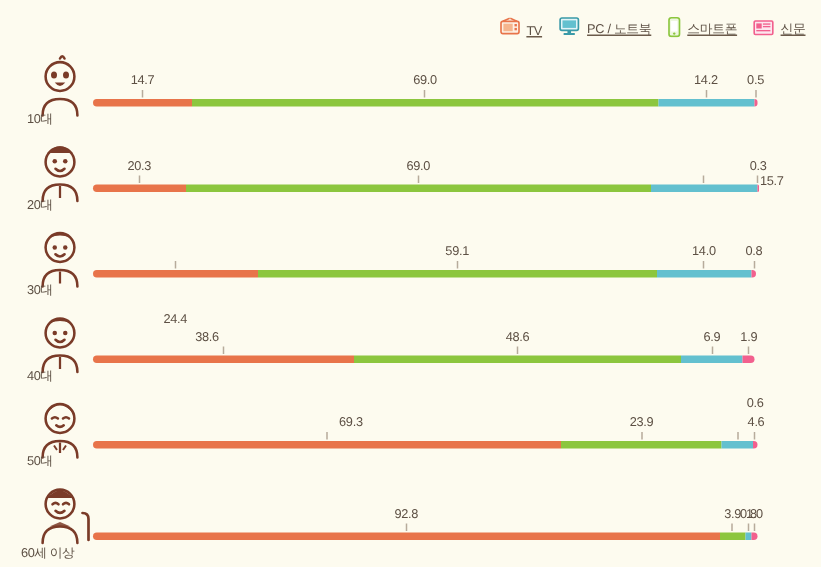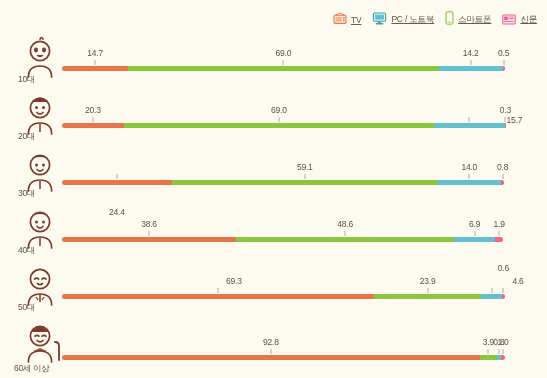--- a/index.html
+++ b/index.html
@@ -205,21 +205,21 @@
             <path d="M10.4 45 q0 -11 11.6 -11 q11.6 0 11.6 11" stroke="#7a3b28" stroke-width="1.7" fill="none" stroke-linecap="round"></path>
             <path d="M12.8 15 q9.2 -11 18.4 0 q-2 -4 -9.2 -4 q-7.2 0 -9.2 4 z" fill="#7a3b28"></path>
             <circle cx="18.5" cy="19" r="1.5" fill="#7a3b28"></circle>
             <circle cx="25.5" cy="19" r="1.5" fill="#7a3b28"></circle>
             <path d="M19 23.5 q3 3 6 0" stroke="#7a3b28" stroke-width="1.7" fill="none" stroke-linecap="round"></path>
             <path d="M22 35 l0 8" stroke="#7a3b28" stroke-width="1.5" fill="none"></path>
           </svg>
         </div>
         <div class="age-label">40대</div>
         <div class="tick" style="left: 148.85px; top: 30px;"></div>
-        <div class="vlabel" style="left: 149px; top: 18px;">38.6</div>
+        <div class="vlabel" style="left: 138px; top: 18px;">38.6</div>
         <div class="tick" style="left: 345.05px; top: 30px;"></div>
         <div class="vlabel" style="left: 345.05px; top: 18px;">48.6</div>
         <div class="tick" style="left: 474.65px; top: 30px;"></div>
         <div class="vlabel" style="left: 474.65px; top: 18px;">6.9</div>
         <div class="tick" style="left: 499.175px; top: 30px;"></div>
         <div class="vlabel" style="left: 499.175px; top: 18px;">1.9</div>
         <div class="bar">
           <div class="seg s0" style="width: 173.7px; background: rgb(232, 116, 74);"></div>
           <div class="seg s1" style="width: 218.7px; background: rgb(140, 198, 62);"></div>
           <div class="seg s2" style="width: 40.5px; background: rgb(99, 192, 207);"></div>
@@ -238,21 +238,21 @@
             <path d="M22 35 l0 7" stroke="#7a3b28" stroke-width="1.5" fill="none"></path>
             <path d="M18 37 l2 3 M26 37 l-2 3" stroke="#7a3b28" stroke-width="1.3" fill="none"></path>
           </svg>
         </div>
         <div class="age-label">50대</div>
         <div class="tick" style="left: 217.925px; top: 30px;"></div>
         <div class="vlabel" style="left: 217.925px; top: 18px; margin-left: 16px;">69.3</div>
         <div class="tick" style="left: 427.625px; top: 30px;"></div>
         <div class="vlabel" style="left: 427.625px; top: 18px;">23.9</div>
         <div class="tick" style="left: 491.75px; top: 30px;"></div>
-        <div class="vlabel" style="left: 518px; top: 18px;">4.6</div>
+        <div class="vlabel" style="left: 504px; top: 18px;">4.6</div>
         <div class="tick" style="left: 503.45px; top: 30px;"></div>
         <div class="vlabel" style="left: 503.45px; top: 5px;">0.6</div>
         <div class="bar">
           <div class="seg s0" style="width: 311.85px; background: rgb(232, 116, 74);"></div>
           <div class="seg s1" style="width: 107.55px; background: rgb(140, 198, 62);"></div>
           <div class="seg s2" style="width: 20.7px; background: rgb(99, 192, 207);"></div>
           <div class="seg s3" style="width: 2.7px; background: rgb(242, 96, 142);"></div>
         </div>
       </div>
       <div class="row last">

